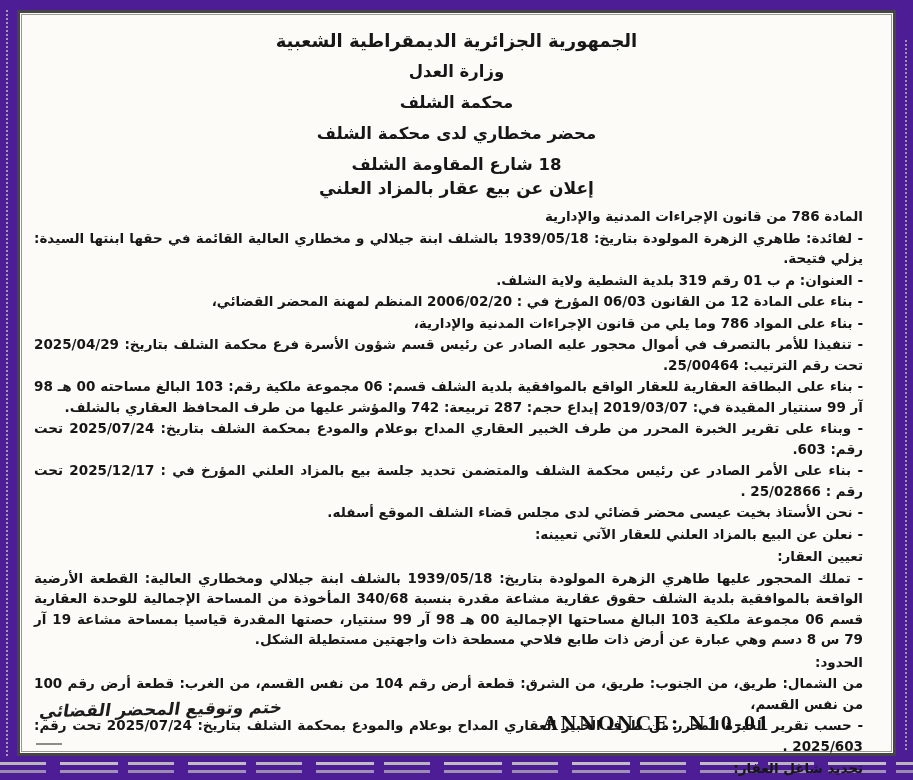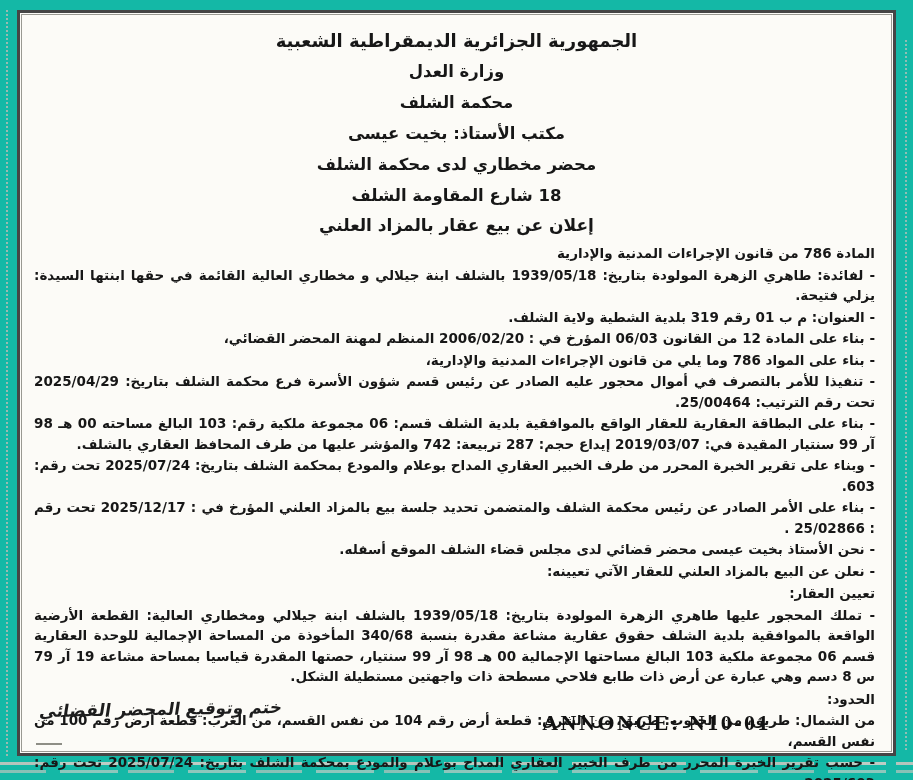--- a/index.html
+++ b/index.html
@@ -4,21 +4,21 @@
 <style>
   html,body{margin:0;padding:0;}
   body{
     width:913px;height:780px;
     background:#f2f2ee;
     font-family:"DejaVu Sans",sans-serif;
     position:relative;overflow:hidden;
   }
   .page{
     position:absolute;inset:0;
-    background:#14b8a6;
+    background:#4c1d95;
   }
   
   .artifact-left{
     position:absolute;left:6px;top:10px;bottom:24px;width:0;
     border-left:2px dotted #bcbcb4;opacity:.8;
   }
   .artifact-right{
     position:absolute;right:6px;top:40px;bottom:30px;width:0;
     border-right:2px dotted #c3c3ba;opacity:.7;
   }
@@ -39,29 +39,29 @@
     position:absolute;inset:1px;
     border:1px solid #999992;
     padding:10px 12px 0 12px;
     direction:rtl;
     color:#171717;
   }
   
   .doc-header{text-align:center;font-weight:700;line-height:23px;margin-top:4px;}
   .doc-header .h1{font-size:18px;letter-spacing:.5px;}
   .doc-header .h2{font-size:16.5px;margin-top:8px;}
-  .doc-header .title{font-size:17px;margin-top:7px;}
+  .doc-header .title{font-size:17px;margin-top:1px;}
   
   .doc-body{
     margin-top:6px;
     font-size:13.5px;font-weight:700;
     line-height:20.5px;
     text-align:justify;
   }
-  .doc-body p{margin:0 4px 1px 0;}
+  .doc-body p{margin:0 16px 1px 0;}
   .doc-body p.heading{margin-top:2px;}
   
   .stamp{
     position:absolute;right:auto;left:18px;bottom:32px;
     direction:rtl;font-size:17px;font-weight:700;
     transform:skewX(-10deg) rotate(-1deg);
     color:#1d1d1d;letter-spacing:.5px;
   }
   .annonce{
     position:absolute;right:120px;bottom:15px;
@@ -85,21 +85,20 @@
   <div class="streak s1"></div>
   <div class="streak s2"></div>
 
   <div class="frame">
     <div class="frame-inner">
 
       <div class="doc-header">
         <div class="h1">الجمهورية الجزائرية الديمقراطية الشعبية</div>
         <div class="h2">وزارة العدل</div>
         <div class="h2">محكمة الشلف</div>
-        <div class="h2">مكتب الأستاذ: بخيت عيسى</div>
         <div class="h2">محضر مخطاري لدى محكمة الشلف</div>
         <div class="h2">18 شارع المقاومة الشلف</div>
         <div class="title">إعلان عن بيع عقار بالمزاد العلني</div>
       </div>
 
       <div class="doc-body">
         <p>المادة 786 من قانون الإجراءات المدنية والإدارية</p>
         <p>- لفائدة: طاهري الزهرة المولودة بتاريخ: 1939/05/18 بالشلف ابنة جيلالي و مخطاري العالية القائمة في حقها ابنتها السيدة: يزلي فتيحة.</p>
         <p>- العنوان: م ب 01 رقم 319 بلدية الشطية ولاية الشلف.</p>
         <p>- بناء على المادة 12 من القانون 06/03 المؤرخ في : 2006/02/20 المنظم لمهنة المحضر القضائي،</p>

